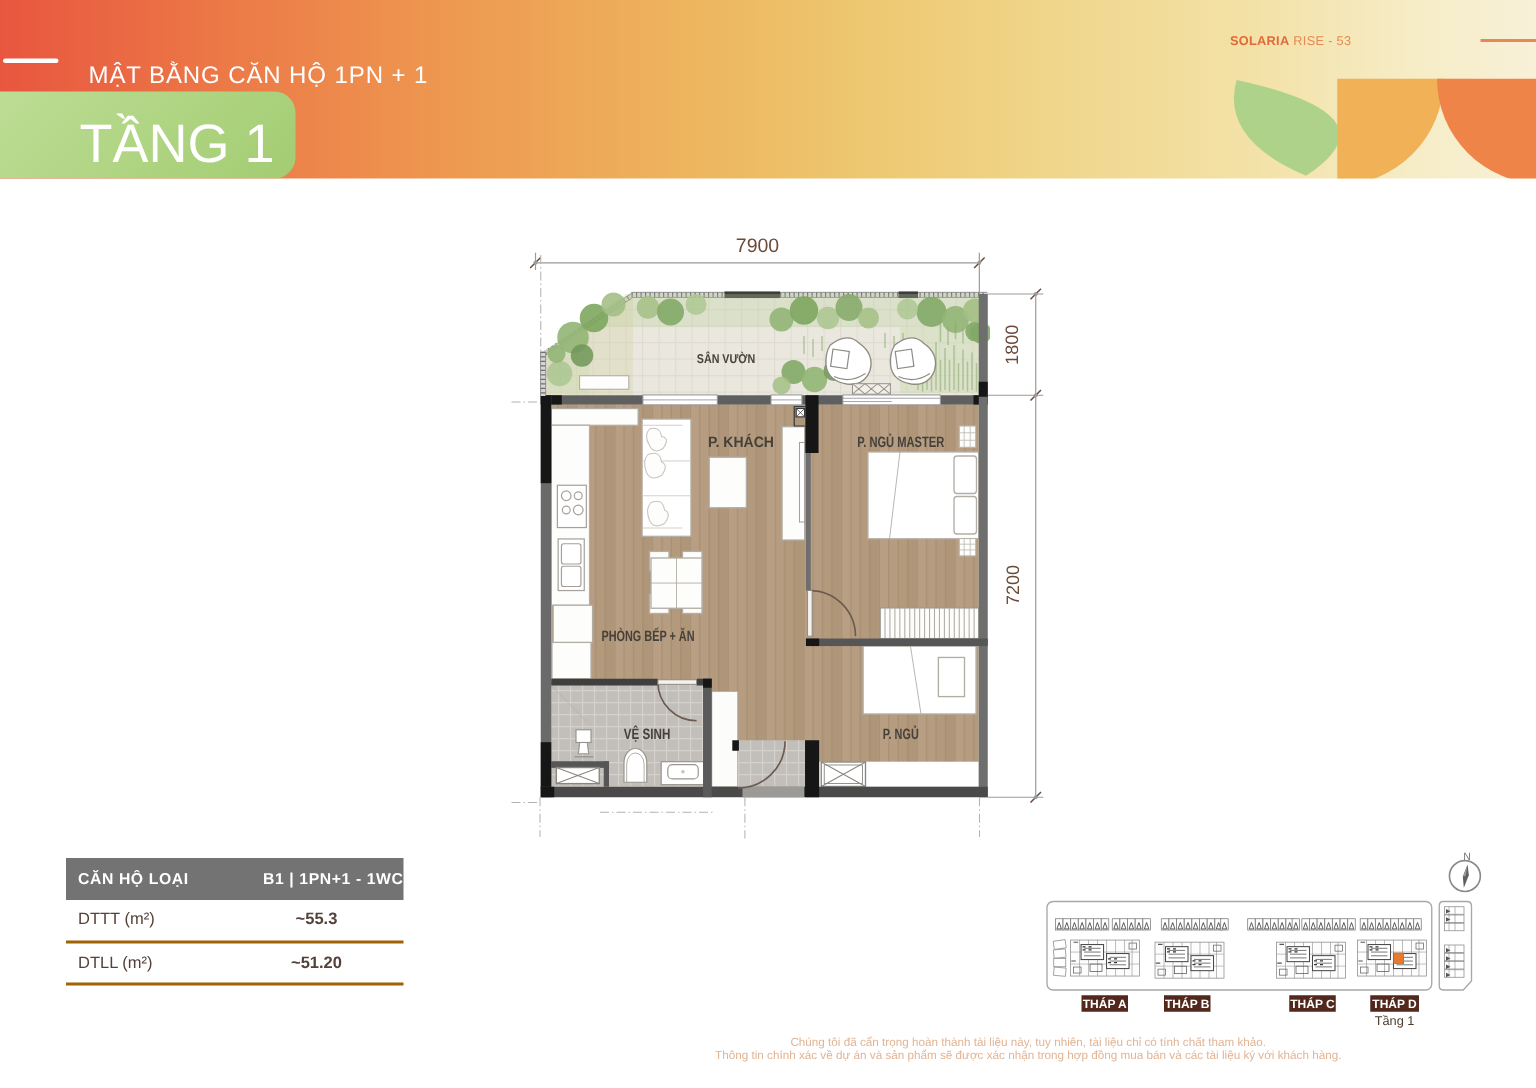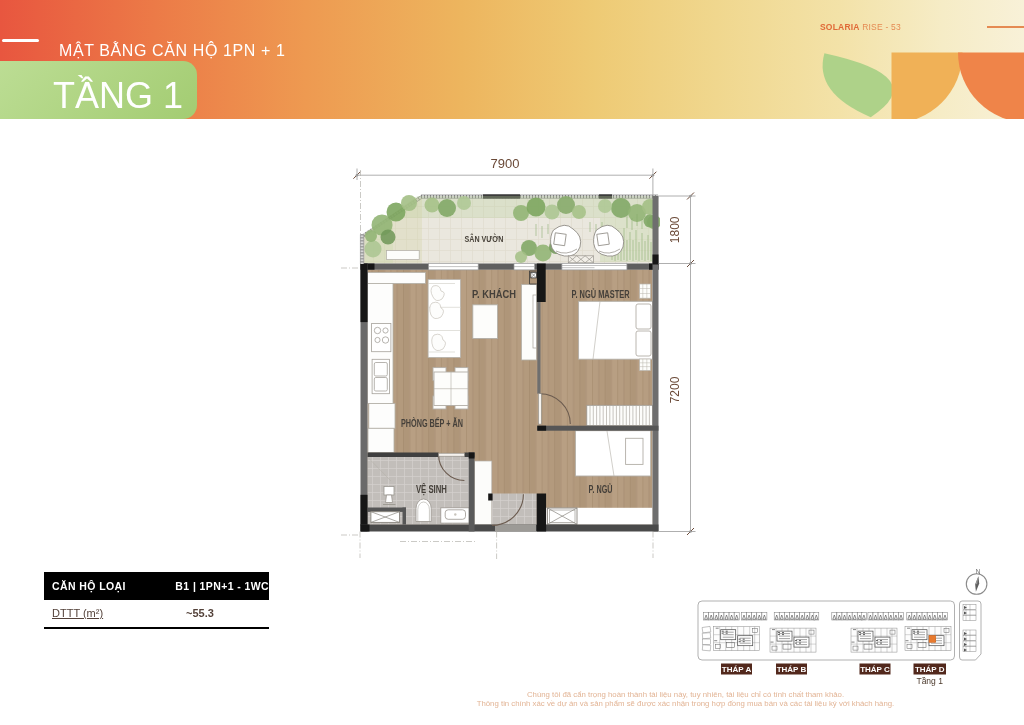--- a/index.html
+++ b/index.html
@@ -378,31 +378,32 @@
     <path d="M653,531.5 V558" stroke-dasharray="6,2,1,2"></path>
     <path d="M400,541.5 H476" stroke-dasharray="6,2,1,2"></path>
     <path d="M341,268 H360" stroke-dasharray="6,2,1,2"></path>
     <path d="M341,535 H360" stroke-dasharray="6,2,1,2"></path>
       <path d="M360,531.5 V558" stroke-dasharray="6,2,1,2"></path>
   </g>
 </svg>
 
 <div class="abs" id="table" style="left:44px;top:572px;width:225px;">
 
-  <div style="background:#000000;color:#fff;height:28px;line-height:28px;font-size:10.5px;font-weight:bold;letter-spacing:0.4px;">
+  <div style="background:#737373;color:#fff;height:28px;line-height:28px;font-size:10.5px;font-weight:bold;letter-spacing:0.4px;">
     <span style="padding-left:8px;">CĂN HỘ LOẠI</span>
     <span style="float:right;">B1 | 1PN+1 - 1WC</span>
   </div>
 
   <div class="trow"><span class="tl">DTTT (m²)</span><span class="tv">~55.3</span></div>
+  <div class="trow"><span class="tl">DTLL (m²)</span><span class="tv">~51.20</span></div>
 </div>
 <style>
- .trow{height:26.5px;line-height:26.5px;border-bottom:2px solid #000000;font-size:11px;color:#54423a;position:relative;text-decoration:underline;}
+ .trow{height:26.5px;line-height:26.5px;border-bottom:2px solid #a16207;font-size:11px;color:#54423a;position:relative;}
  .tl{padding-left:8px;}
- .tv{position:absolute;left:116px;width:80px;text-align:center;font-weight:bold;}
+ .tv{position:absolute;left:127px;width:80px;text-align:center;font-weight:bold;}
 </style>
 
 <svg class="abs" style="left:690px;top:560px;" width="334" height="130" viewBox="690 560 334 130" id="sitemap">
   <defs>
     <g id="unitcell">
       <rect x="0" y="0" width="5" height="7.5" fill="#fff" stroke="#777" stroke-width="0.5"></rect>
       <path d="M2.5,2.5 L1,6.8 L4,6.8 Z" fill="none" stroke="#4a4a4a" stroke-width="0.6"></path>
     </g>
     <g id="towerblk">
       <rect x="0" y="0" width="46" height="24" fill="#fdfdfd" stroke="#8a8a8a" stroke-width="0.5"></rect>

